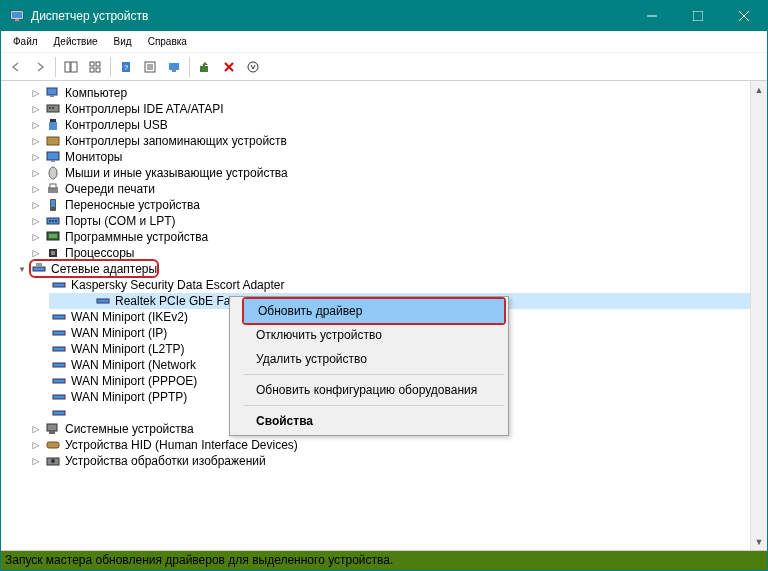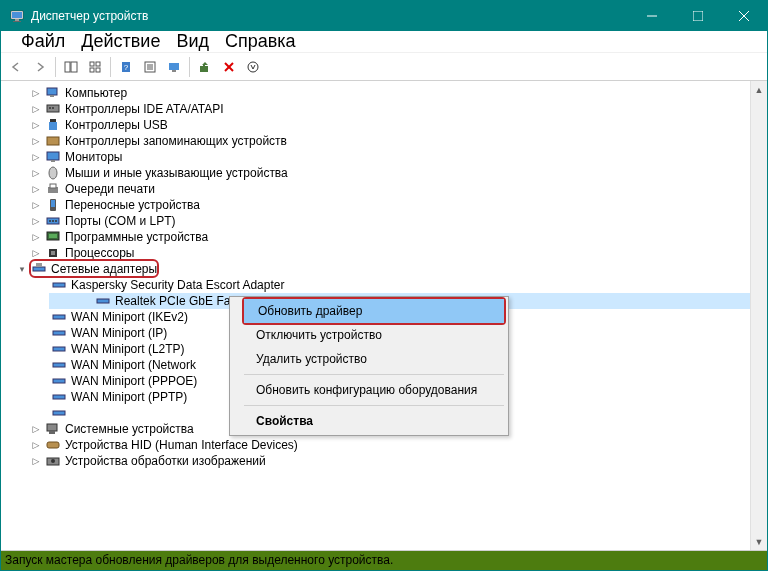--- a/index.html
+++ b/index.html
@@ -6,21 +6,21 @@
 body { background: #fff; width: 768px; height: 571px; position: relative; overflow: hidden; }
 
 .window { width: 768px; height: 571px; border: 1px solid #008080; background: #fff; display: flex; flex-direction: column; }
 
 .titlebar { height: 30px; background: #008080; color: #fff; display: flex; align-items: center; padding: 0 0 0 8px; }
 .titlebar-icon { width: 16px; height: 16px; margin-right: 6px; display: flex; align-items: center; justify-content: center; }
 .titlebar-title { font-size: 12px; flex: 1; }
 .titlebar-btns { display: flex; height: 100%; }
 .titlebar-btn { width: 46px; height: 30px; display: flex; align-items: center; justify-content: center; color: #fff; font-size: 14px; cursor: pointer; }
 
-.menubar { height: 22px; background: #fff; display: flex; align-items: center; padding: 0 12px; border-bottom: 1px solid #f0f0f0; font-size: 18px; }
+.menubar { height: 22px; background: #fff; display: flex; align-items: center; padding: 0 4px; border-bottom: 1px solid #f0f0f0; font-size: 10px; }
 .menu-item { padding: 2px 8px; cursor: pointer; }
 
 .toolbar { height: 28px; background: #fff; border-bottom: 1px solid #d0d0d0; display: flex; align-items: center; padding: 0 4px; gap: 2px; }
 .tool-btn { width: 22px; height: 22px; display: flex; align-items: center; justify-content: center; cursor: pointer; border: 1px solid transparent; }
 .tool-sep { width: 1px; height: 20px; background: #d0d0d0; margin: 0 2px; }
 
 .content { flex: 1; background: #fff; overflow: auto; padding: 4px 0 4px 12px; position: relative; }
 .tree { font-size: 12px; line-height: 16px; }
 .tree-node { display: flex; align-items: center; height: 16px; padding: 0; white-space: nowrap; cursor: pointer; }
 .tree-node.selected { background: #cce8ff; padding-left: 44px; }

